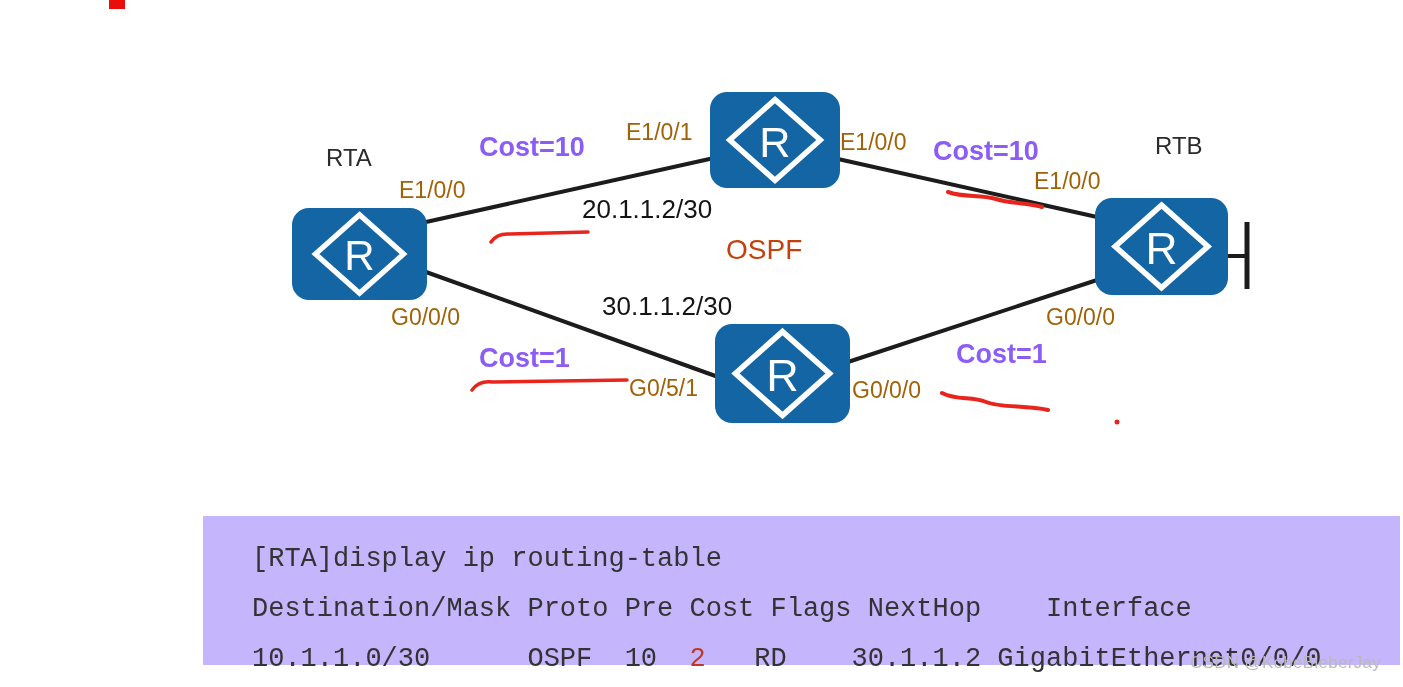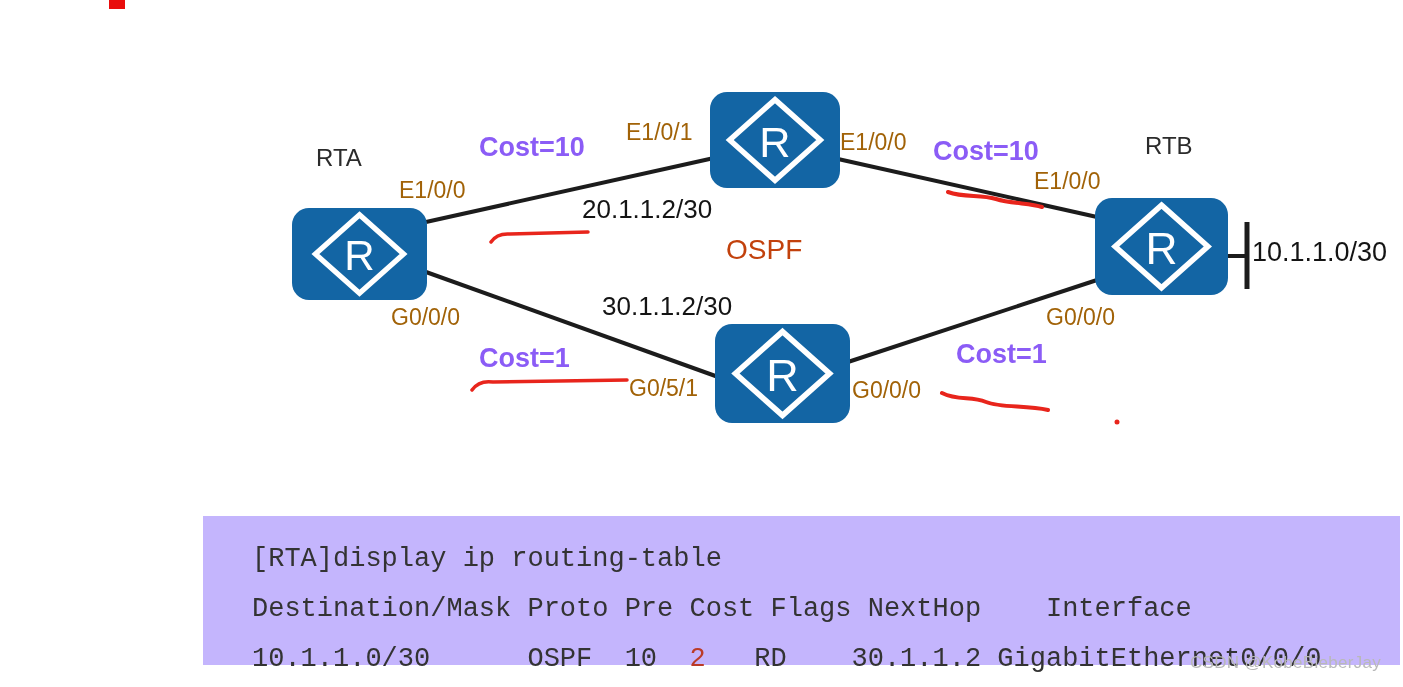--- a/index.html
+++ b/index.html
@@ -8,21 +8,21 @@
     font-family:"Liberation Sans",sans-serif;overflow:hidden;
   }
   svg.wires{position:absolute;left:0;top:0;width:1403px;height:687px;}
 
   .router{
     position:absolute;background:#1365a4;border-radius:17px;
   }
   .router svg{position:absolute;left:0;top:0;width:100%;height:100%;}
 
   .lbl{position:absolute;white-space:nowrap;}
-  .name-lbl{font-size:24px;color:#2b2b2b;}
+  .name-lbl{font-size:24px;color:#2b2b2b;margin-left:10px;}
   .if-lbl{font-size:23px;color:#a16207;}
   .ip-lbl{font-size:26px;color:#141414;}
   .cost-lbl{font-size:27px;font-weight:bold;color:#8b5cf6;}
   .proto-lbl{font-size:28px;color:#c2410c;}
 
   .lbl-rta{left:316px;top:144px;}
   .lbl-rtb{left:1145px;top:132px;}
   .lbl-rta-if-top{left:399px;top:177px;}
   .lbl-rta-if-bot{left:391px;top:304px;}
   .lbl-cost-tl{left:479px;top:132px;}
@@ -123,21 +123,20 @@
   <div class="lbl if-lbl lbl-midbot-r">G0/0/0</div>
   <div class="lbl if-lbl lbl-rtb-if-bot">G0/0/0</div>
 
   <div class="lbl cost-lbl lbl-cost-tl">Cost=10</div>
   <div class="lbl cost-lbl lbl-cost-tr">Cost=10</div>
   <div class="lbl cost-lbl lbl-cost-bl">Cost=1</div>
   <div class="lbl cost-lbl lbl-cost-br">Cost=1</div>
 
   <div class="lbl ip-lbl lbl-subnet-top">20.1.1.2/30</div>
   <div class="lbl ip-lbl lbl-subnet-bot">30.1.1.2/30</div>
-  <div class="lbl ip-lbl lbl-stub">10.1.1.0/30</div>
   <div class="lbl proto-lbl lbl-ospf">OSPF</div>
 
   <div class="console">
     <pre><span>[RTA]display ip routing-table</span>
 <span>Destination/Mask Proto Pre Cost Flags NextHop    Interface</span>
 <span>10.1.1.0/30      OSPF  10  </span><span class="cost-red">2</span><span>   RD    30.1.1.2 GigabitEthernet0/0/0</span></pre>
   </div>
 
   <div class="watermark">CSDN @KobeBieberJay</div>
 

